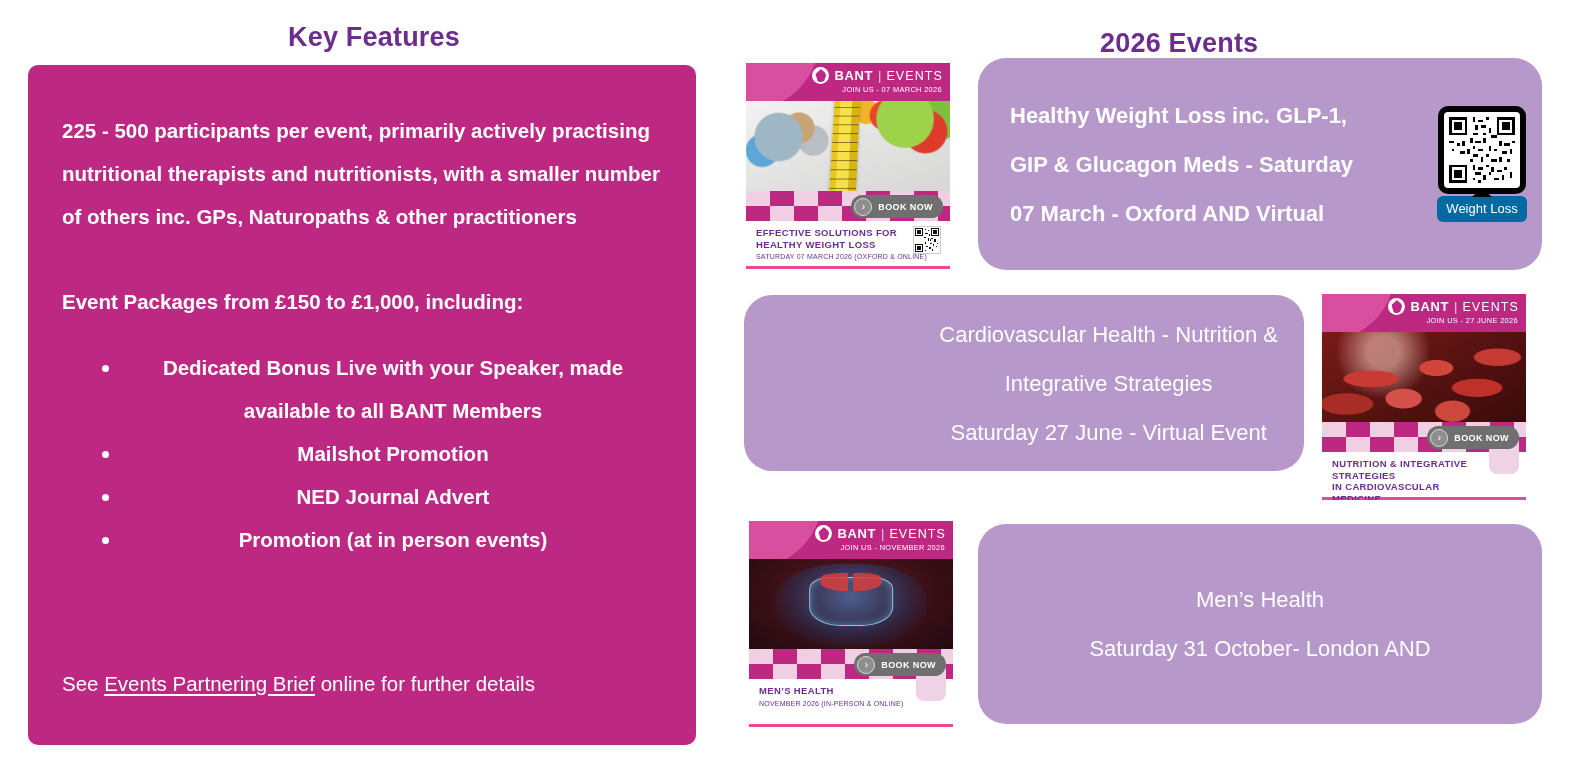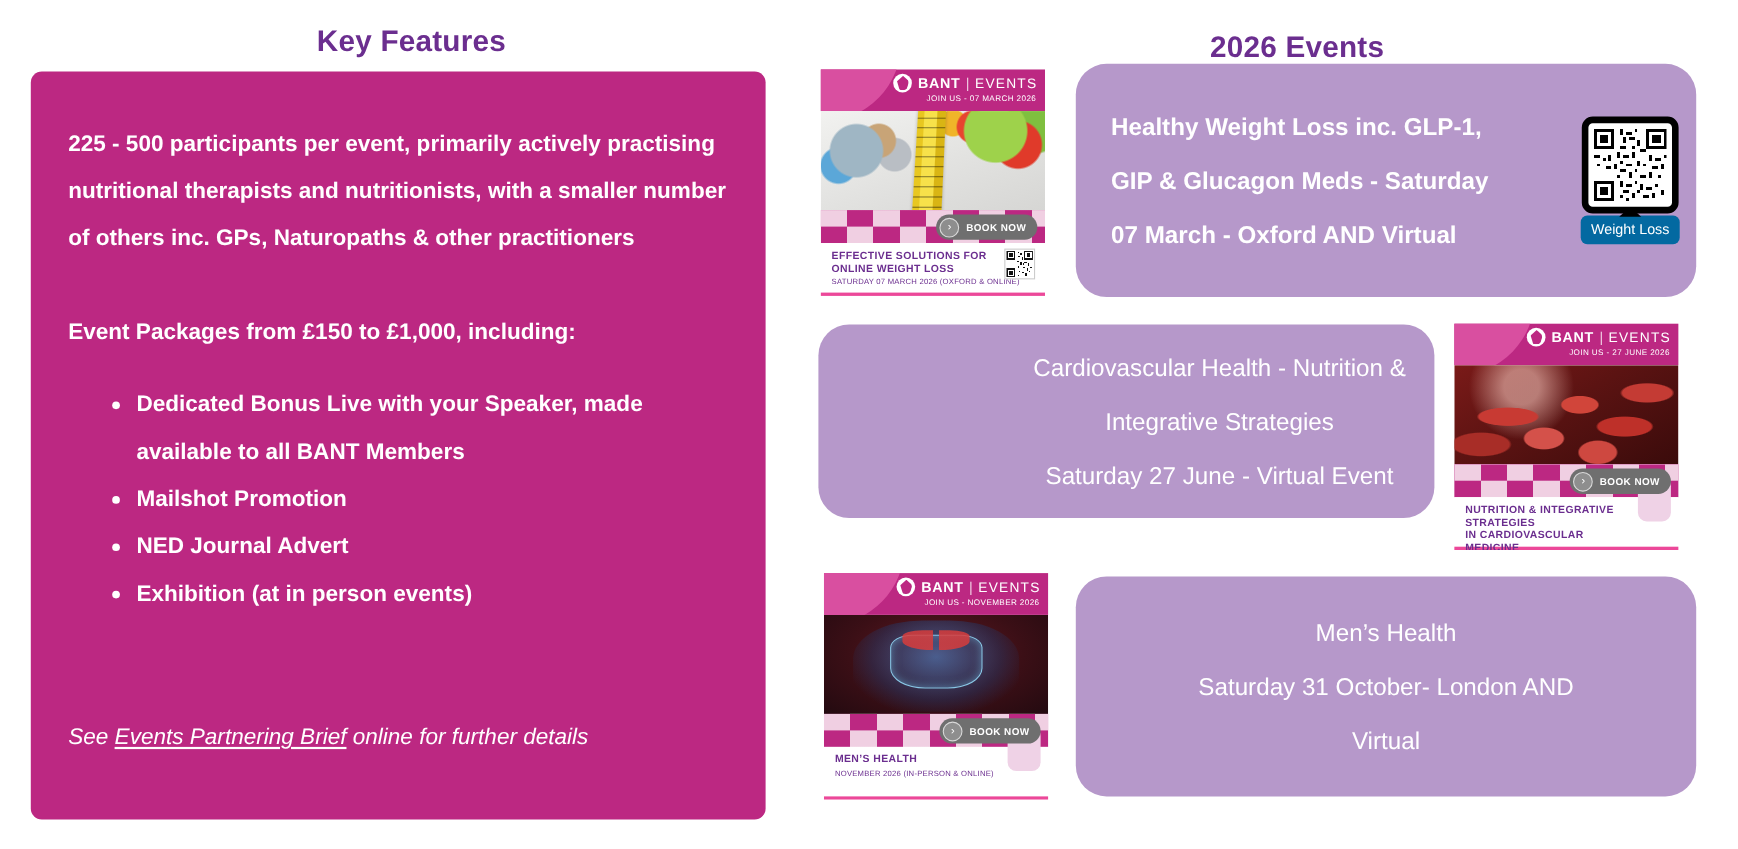--- a/index.html
+++ b/index.html
@@ -54,41 +54,41 @@
     margin: 23px 0 0 0;
     padding: 0 0 0 40px;
   }
   #bullet-list li {
     position: relative;
     font-size: 20.5px;
     font-weight: bold;
     line-height: 43px;
     padding-left: 22px;
     margin: 0;
+    text-align: center;
   }
   #bullet-list li::before {
     content: "";
     position: absolute;
     left: 0;
     top: 19px;
     width: 7px;
     height: 7px;
     border-radius: 50%;
     background: #ffffff;
   }
   #brief-line {
     position: absolute;
     left: 34px;
-    bottom: 60px;
+    bottom: 46px;
     font-size: 20.5px;
     font-weight: normal;
     line-height: 30px;
     color: #ffffff;
     white-space: nowrap;
-    font-style: italic;
   }
   #brief-link {
     color: #ffffff;
     text-decoration: underline;
     text-underline-offset: 3px;
     font-weight: normal;
   }
 
   
   .event-card {
@@ -411,21 +411,21 @@
 <div id="key-features-panel">
 
   <p class="para">225 - 500 participants per event, primarily actively practising nutritional therapists and nutritionists, with a smaller number of others inc. GPs, Naturopaths &amp; other practitioners</p>
 
   <p class="para packages">Event Packages from £150 to £1,000, including:</p>
 
   <ul id="bullet-list">
     <li>Dedicated Bonus Live with your Speaker, made available to all BANT Members</li>
     <li>Mailshot Promotion</li>
     <li>NED Journal Advert</li>
-    <li>Exhibition (at in person events)</li>
+    <li>Promotion (at in person events)</li>
   </ul>
 
   <div id="brief-line">
     <span>See </span><a id="brief-link" href="#">Events Partnering Brief</a><span> online for further details</span>
   </div>
 </div>
 
 <div class="heading" id="events-heading">2026 Events</div>
 
 <div class="thumb" id="thumb-weightloss">
@@ -445,21 +445,21 @@
     </div>
   </div>
   <div class="thumb-checkers">
     <div class="booknow-pill">
       <span class="booknow-circle">›</span>
       <span class="booknow-text">BOOK NOW</span>
     </div>
   </div>
   <div class="thumb-footer">
     <div class="thumb-title">EFFECTIVE SOLUTIONS FOR</div>
-    <div class="thumb-title">ONLINE WEIGHT LOSS</div>
+    <div class="thumb-title">HEALTHY WEIGHT LOSS</div>
     <div class="thumb-sub">SATURDAY 07 MARCH 2026 (OXFORD &amp; ONLINE)</div>
     <div class="thumb-qr-mini">
       <svg viewBox="0 0 21 21" shape-rendering="crispEdges">
         <rect width="21" height="21" fill="#fff"></rect>
         <g fill="#111">
           <rect x="0" y="0" width="7" height="7"></rect>
             <rect x="1" y="1" width="5" height="5" fill="#fff"></rect>
             <rect x="2" y="2" width="3" height="3"></rect>
           <rect x="14" y="0" width="7" height="7"></rect>
             <rect x="15" y="1" width="5" height="5" fill="#fff"></rect>
@@ -630,15 +630,14 @@
     <div class="thumb-title">MEN’S HEALTH</div>
     <div class="thumb-sub">NOVEMBER 2026 (IN-PERSON &amp; ONLINE)</div>
     <div class="thumb-swatch"></div>
   </div>
 </div>
 
 <div class="event-card" id="event-card-mens">
   <div class="card-text">
     <div>Men’s Health</div>
     <div>Saturday 31 October- London AND</div>
-    <div>Virtual</div>
   </div>
 </div>
 
 </body></html>

